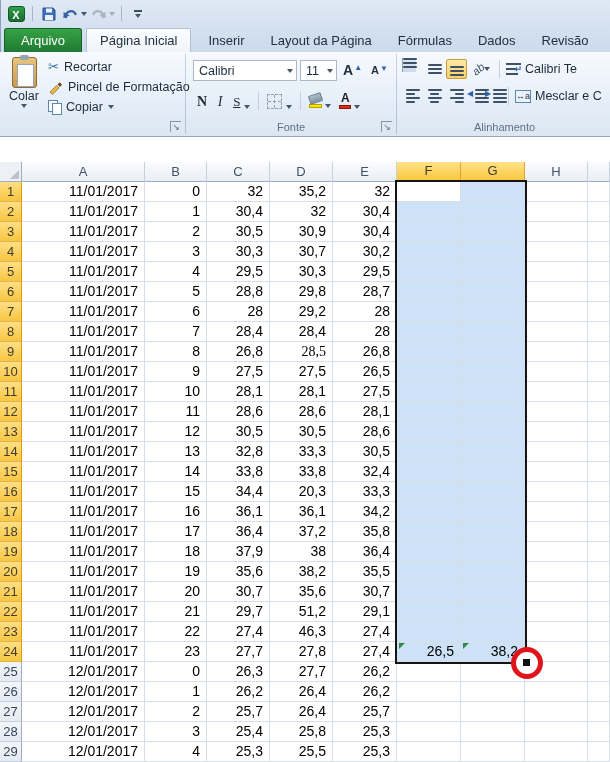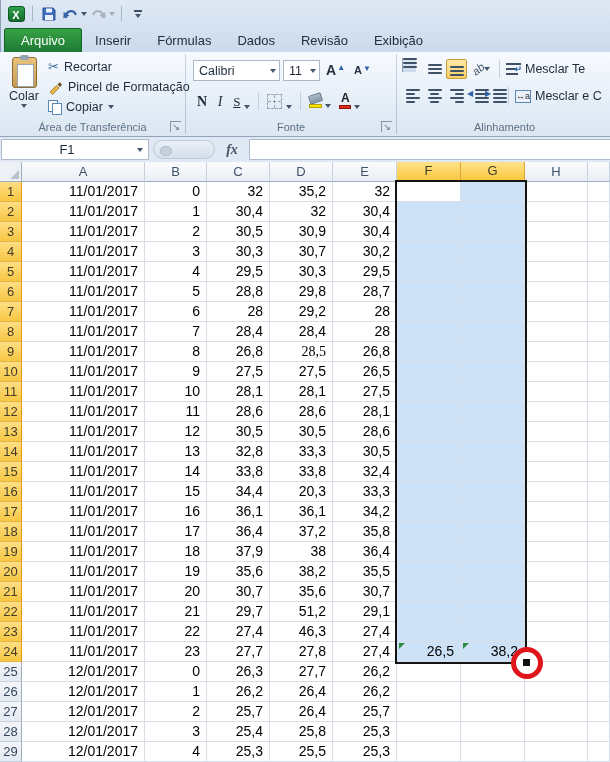--- a/index.html
+++ b/index.html
@@ -40,21 +40,21 @@
 .scissors{font-size:13px;color:#3B6FA0;line-height:14px}
 .copy-ic{position:relative;width:13px;height:14px}
 .copy-ic::before,.copy-ic::after{content:"";position:absolute;width:8px;height:10px;background:#fff;border:1px solid #5B87B5}
 .copy-ic::before{left:0;top:0}
 .copy-ic::after{left:4px;top:3px}
 
 .g-font{width:210px}
 .font-row1{position:absolute;left:7px;top:8px;display:flex;align-items:center;gap:3px}
 .combo{height:21px;background:#fff;border:1px solid #ABB8C6;display:flex;align-items:center;font-size:12.5px;color:#1E2A38;padding:0 3px 0 5px;gap:4px}
 .combo .dd{margin-left:auto}
-.c-name{width:87px}
+.c-name{width:104px}
 .c-size{width:37px}
 .fsz{display:flex;align-items:flex-start;gap:1px;padding:0 3px;font-weight:bold;color:#25313F}
 .fsz .big{font-size:14px;line-height:15px}
 .fsz .sml{font-size:11px;line-height:13px}
 .fsz .tri{font-size:8px;color:#2F62A8;line-height:9px}
 .font-row2{position:absolute;left:7px;top:37px;display:flex;align-items:center;height:24px}
 .fb{display:flex;align-items:flex-end;padding:2px 4px;min-width:18px;justify-content:center;color:#1F2937}
 .fb .b{font-family:"Liberation Serif",serif;font-weight:bold;font-size:14px;line-height:15px}
 .fb .i{font-family:"Liberation Serif",serif;font-style:italic;font-size:14px;line-height:15px}
 .fb .u{font-family:"Liberation Serif",serif;font-size:13px;text-decoration:underline;line-height:15px}
@@ -156,21 +156,23 @@
       <span class="qbtn">
         <span class="custom-ic">
             <b></b>
             <span class="dd"></span>
           </span>
       </span>
     </div>
     <div class="tabs">
       <div class="file-btn">Arquivo</div>
       <div id="tab-items" style="display:flex;align-items:flex-end">
+          <div class="tab active">Página Inicial</div>
           <div class="tab">Inserir</div>
+          <div class="tab">Layout da Página</div>
           <div class="tab">Fórmulas</div>
           <div class="tab">Dados</div>
           <div class="tab">Revisão</div>
           <div class="tab">Exibição</div>
         </div>
     </div>
   </div>
 
   <div class="ribbon">
     <div class="group g-clip">
@@ -190,21 +192,20 @@
               <path d="M9.5 4.5 l2.2-2.2 2.4 2.4 -2.2 2.2 z" fill="#6B4F23"></path>
             </svg>
           <span>Pincel de Formatação</span>
         </div>
         <div class="sbtn">
           <span class="copy-ic"></span>
           <span>Copiar</span>
           <span class="dd"></span>
         </div>
       </div>
-      <div class="glabel">Área de Transferência</div>
       <div class="glauncher">↘</div>
     </div>
     <div class="gsep"></div>
 
     <div class="group g-font">
       <div class="font-row1">
         <div class="combo c-name">
           <span>Calibri</span>
           <span class="dd"></span>
         </div>
@@ -292,21 +293,21 @@
             <span class="dd"></span>
           </div>
         <span class="msep"></span>
         <div class="txtbtn">
           <span class="wrap-ic">
               <i></i>
               <i></i>
               <i></i>
               <b>↵</b>
             </span>
-          <span>Mesclar Te</span>
+          <span>Calibri Te</span>
         </div>
       </div>
       <div class="al-row2">
         <div class="ab">
             <span class="bars left">
               <i></i>
               <i></i>
               <i></i>
               <i></i>
             </span>
@@ -348,31 +349,20 @@
         <span class="msep"></span>
         <div class="txtbtn">
           <span class="merge-ic">↔a</span>
           <span>Mesclar e C</span>
         </div>
       </div>
       <div class="glabel">Alinhamento</div>
     </div>
   </div>
 
-  <div class="fbar">
-    <div class="nbox">
-      <span class="txt">F1</span>
-      <span class="ddzone">
-          <span class="dd"></span>
-        </span>
-    </div>
-    <div class="pill"></div>
-    <div class="fx">fx</div>
-    <div class="ffield"></div>
-  </div>
 
   <div class="sheet">
     <div class="cheads" id="col-heads">
       <div class="corner"></div>
     <div class="ch" style="width: 123px;">A</div>
         <div class="ch" style="width: 62px;">B</div>
         <div class="ch" style="width: 63px;">C</div>
         <div class="ch" style="width: 63px;">D</div>
         <div class="ch" style="width: 64px;">E</div>
         <div class="ch selh" style="width: 64px;">F</div>

